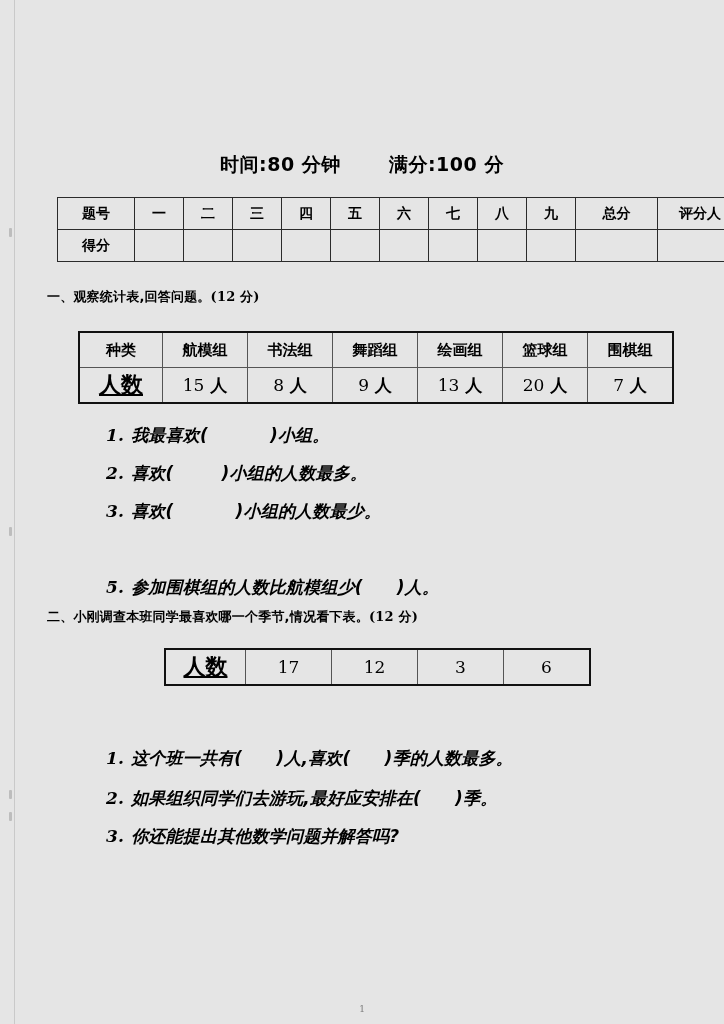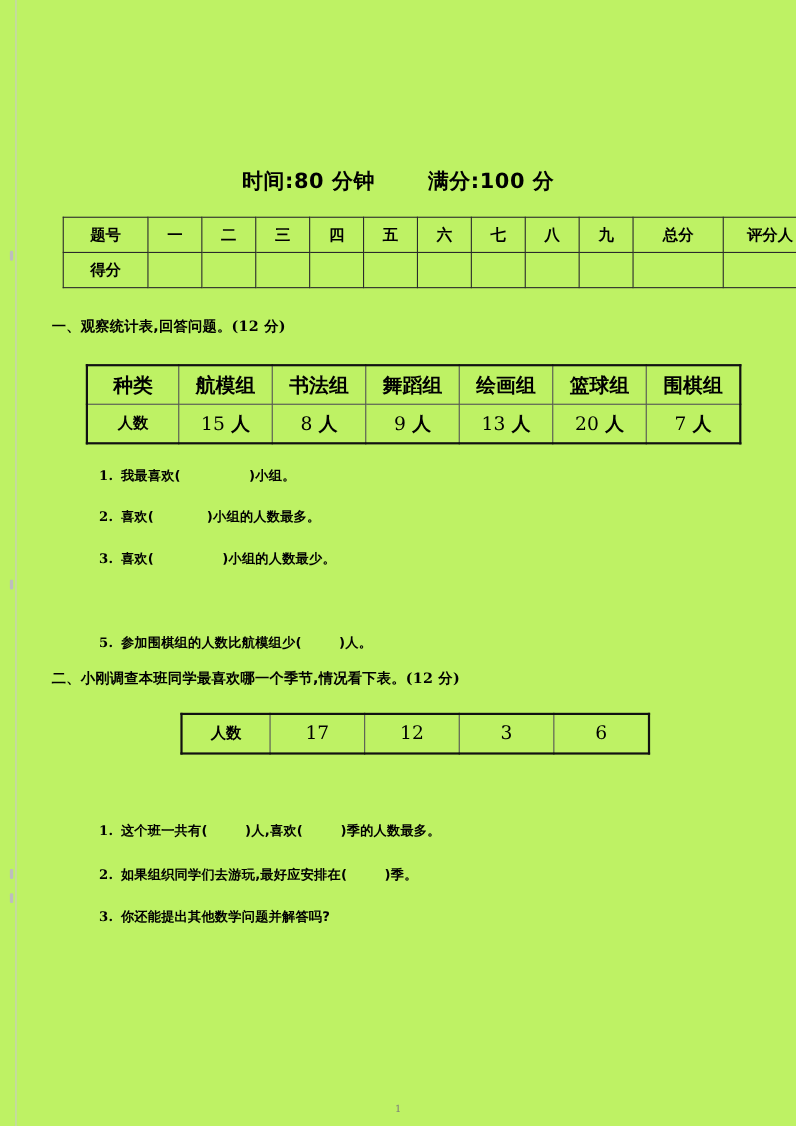--- a/index.html
+++ b/index.html
@@ -13,21 +13,21 @@
     height: 1024px;
     position: relative;
     font-family: "DejaVu Sans", "Liberation Sans", sans-serif;
     color: #000000;
     overflow: hidden;
   }
 
   .page {
     position: absolute;
     inset: 0;
-    background: #bef264;
+    background: #e5e5e5;
   }
 
   
   .scan-edge {
     position: absolute;
     left: 14px;
     top: 0;
     width: 1px;
     height: 1024px;
     background: #c9c9c9;
@@ -121,37 +121,38 @@
     table-layout: fixed;
     border: 2px solid #111111;
   }
   .data-table td {
     border: 1px solid #555555;
     text-align: center;
     vertical-align: middle;
     padding: 0;
   }
   .data-table td.hd {
-    font-size: 18px;
+    font-size: 15px;
     font-weight: bold;
     font-family: Liberation Serif, serif;
   }
   .data-table td.val {
     font-size: 17px;
     font-family: "DejaVu Serif", "Liberation Serif", serif;
   }
   .data-table td.val .cn {
     font-family: "DejaVu Sans", "Liberation Sans", sans-serif;
     font-weight: bold;
     font-size: 17px;
   }
   .data-table td.rowlab {
-    font-size: 14px;
-    font-weight: bold;
-    font-family: "DejaVu Sans", "Liberation Sans", sans-serif;
+    font-size: 22px;
+    font-weight: bold;
+    font-family: "DejaVu Sans", "Liberation Sans", sans-serif;
+    text-decoration: underline;
   }
 
   #clubs-table {
     left: 78px;
     top: 331px;
     width: 590px;
   }
   #clubs-table td { height: 34px; }
   #clubs-table .c0 { width: 82px; }
   #clubs-table .cx { width: 84px; }
@@ -161,26 +162,27 @@
     top: 648px;
     width: 421px;
   }
   #seasons-table td { height: 34px; }
   #seasons-table .c0 { width: 79px; }
   #seasons-table .cx { width: 85px; }
 
   
   .question {
     position: absolute;
-    left: 90px;
-    font-size: 12px;
+    left: 106px;
+    font-size: 17px;
     font-weight: bold;
     white-space: nowrap;
     letter-spacing: 0.2px;
     font-family: "DejaVu Sans", "Liberation Sans", sans-serif;
+    font-style: italic;
   }
   .question .qn {
     font-family: "DejaVu Serif", "Liberation Serif", serif;
     font-weight: bold;
     margin-right: 7px;
   }
   .blank-sm { display: inline-block; width: 34px; }
   .blank-md { display: inline-block; width: 48px; }
   .blank-lg { display: inline-block; width: 62px; }
 

